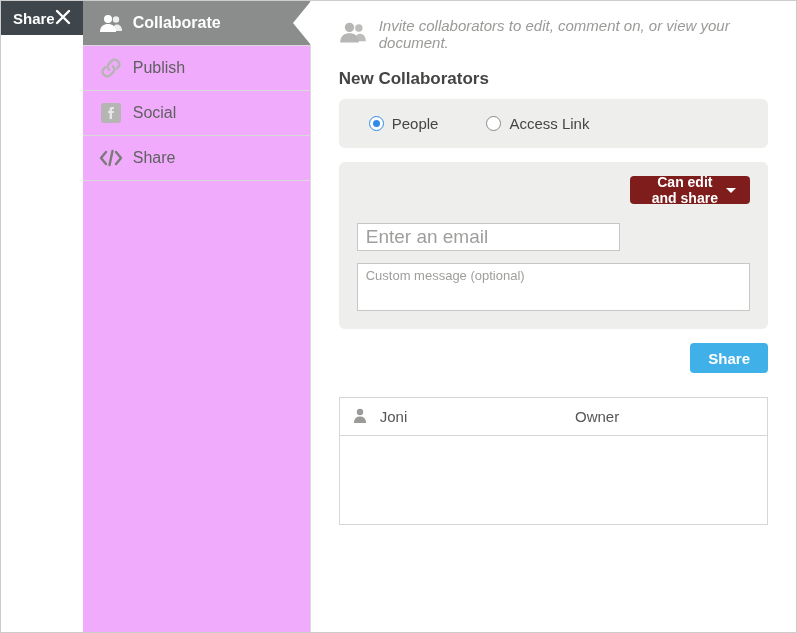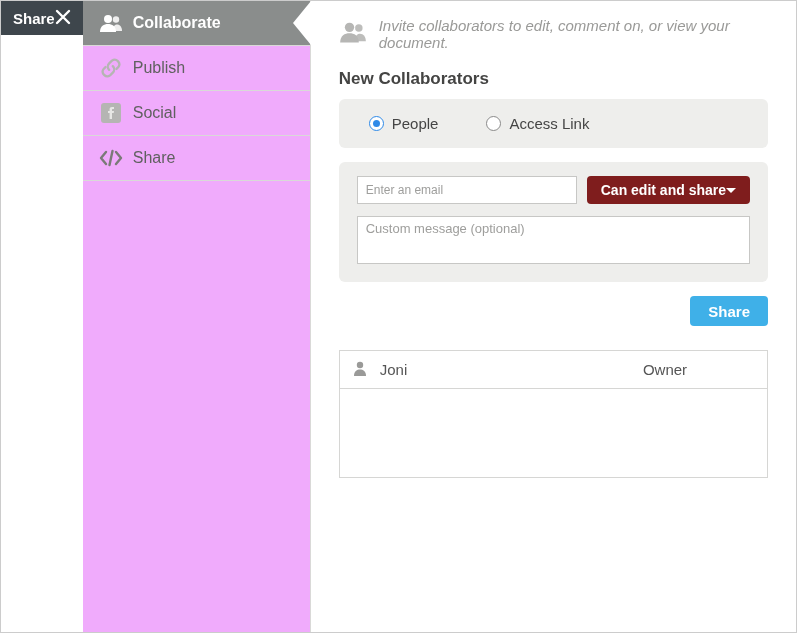--- a/index.html
+++ b/index.html
@@ -131,23 +131,24 @@
       width: 7px; height: 7px;
       background: #2f8ae8;
       border-radius: 50%;
     }
     .form-row { display: flex; gap: 10px; margin-bottom: 12px; }
     .email-input {
       flex: 1;
       height: 28px;
       border: 1px solid #c7c7c5;
       background: #fff;
-      font-size: 12px;
+      font-size: 19px;
       padding: 0 8px;
       color: #555;
+      margin-top: 47px;
     }
     .email-input::placeholder { color: #9e9e9c; }
     .perm-btn {
       background: #7f1d1d;
       color: #fff;
       border: none;
       border-radius: 4px;
       height: 28px;
       padding: 0 14px;
       font-size: 14px;
@@ -194,21 +195,21 @@
       display: flex;
       align-items: center;
       height: 38px;
       padding: 0 12px;
       border-bottom: 1px solid #d6d6d4;
       font-size: 15px;
       color: #555;
     }
     .collab-row .avatar-icon { margin-right: 12px; }
     .collab-name { flex: 1; }
-    .collab-role { width: 180px; text-align: center; }
+    .collab-role { width: 180px; }
   </style>
 </head>
 <body>
 
 <div class="dialog">
 
   <div class="titlebar">
     <span>Share</span>
     <span class="close-btn">
       <svg width="16" height="16" viewBox="0 0 16 16">

